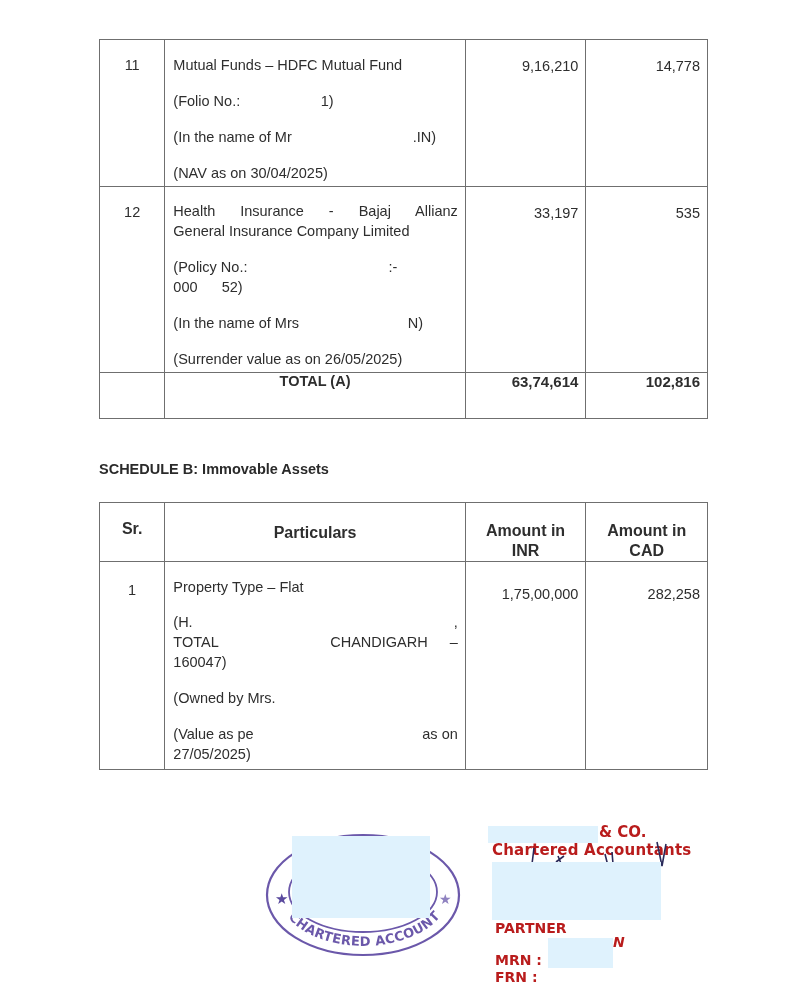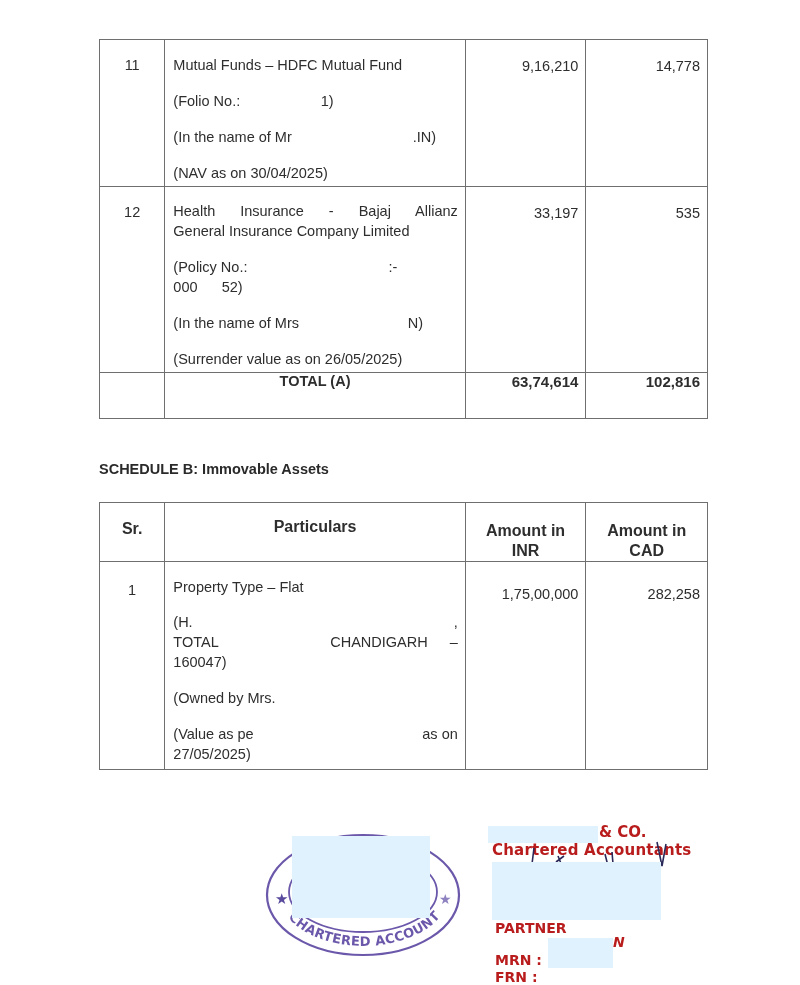--- a/index.html
+++ b/index.html
@@ -88,21 +88,21 @@
 <table class="sched" style="left:99px; top:502px; width:609px;">
   <colgroup>
       <col class="c-sr">
       <col class="c-part">
       <col class="c-inr">
       <col class="c-cad">
     </colgroup>
   <tbody>
       <tr class="hdr" style="height:56px;">
     <th style="text-align:center; padding-top:17px;">Sr.</th>
-    <th style="text-align:center; padding-top:15px;">Particulars</th>
+    <th style="text-align:center; padding-top:21px;">Particulars</th>
     <th style="text-align:center; padding:18px 14px 0 14px; line-height:20px;">Amount in INR</th>
     <th style="text-align:center; padding:18px 14px 0 14px; line-height:20px;">Amount in CAD</th>
   </tr>
   <tr style="height:208px;">
     <td class="c-sr cell-sr" style="padding-top:20px !important;">1</td>
     <td>
       <div class="part-inner" style="padding-top:15px;">
         <p style="margin-bottom:15px;">Property Type – Flat</p>
         <p style="display:flex; justify-content:space-between;">
           <span>(H.</span>

